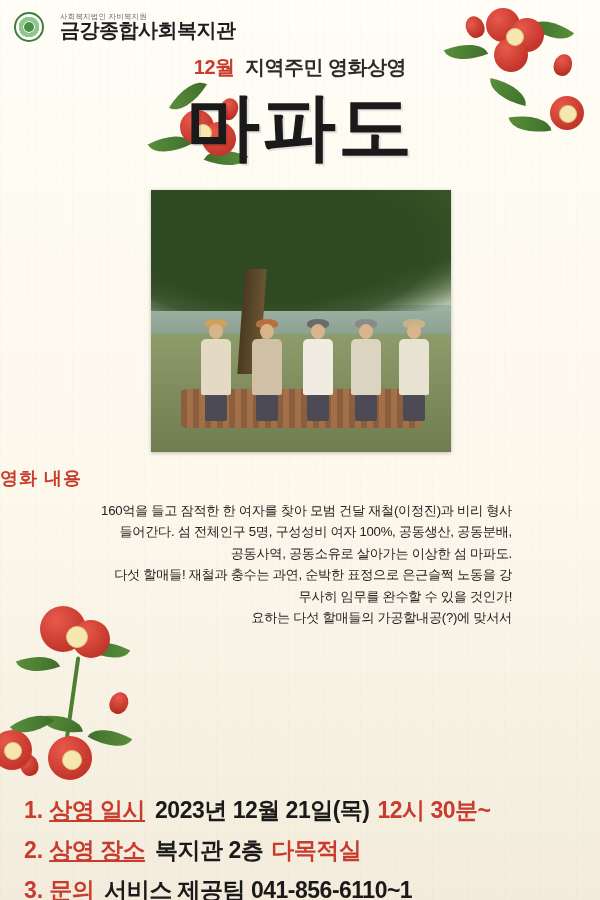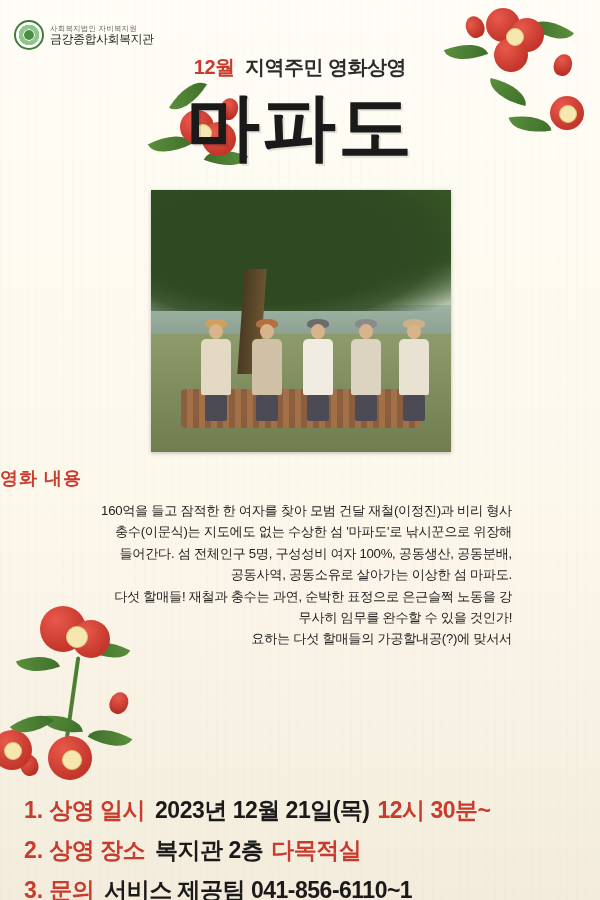--- a/index.html
+++ b/index.html
@@ -20,38 +20,38 @@
   
   .stripes{
     position:absolute;inset:0;
     background:repeating-linear-gradient(to right,
        rgba(0,0,0,0.012) 0px, rgba(0,0,0,0.012) 1px,
        rgba(0,0,0,0) 1px, rgba(0,0,0,0) 9px);
     pointer-events:none;
   }
   
   .logo{
-    position:absolute;left:14px;top:20px;
-    display:flex;align-items:center;gap:6px;
+    position:absolute;left:14px;top:12px;
+    display:flex;align-items:center;gap:16px;
   }
   .logo-mark{
     width:26px;height:26px;border-radius:50%;
     border:2px solid #3e7d3a;
     background:
       radial-gradient(circle at 50% 50%, #ffffff 0 30%, #8fc78a 32% 55%, #ffffff 57% 100%);
     position:relative;flex:none;
   }
   .logo-mark::after{
     content:"";position:absolute;left:50%;top:50%;
     width:10px;height:10px;margin:-5px 0 0 -5px;border-radius:50%;
     background:#4a8f45;
   }
   .logo-text{line-height:1.05;}
   .logo-sub{font-size:7.5px;color:#6b6b6b;letter-spacing:.2px;}
-  .logo-main{font-size:12px;color:#1d1d1d;font-weight:normal;letter-spacing:-.5px;}
+  .logo-main{font-size:20px;color:#1d1d1d;font-weight:bold;letter-spacing:-.5px;}
 
   
   .month-line{
     position:absolute;left:0;right:0;top:54px;
     text-align:center;
   }
   .month{
     font-size:20px;color:#c83c2e;font-weight:bold;letter-spacing:-.5px;
   }
   .subhead{
@@ -122,21 +122,21 @@
 
   
   .info{
     position:absolute;left:24px;right:24px;top:795px;
   }
   .info-row{
     display:flex;align-items:baseline;margin-bottom:9px;
     white-space:nowrap;
   }
   .num{font-size:23px;font-weight:bold;color:#c83c2e;margin-right:6px;}
-  .lbl{font-size:23px;font-weight:bold;color:#c83c2e;letter-spacing:-.5px;}
+  .lbl{font-size:23px;font-weight:bold;color:#c83c2e;letter-spacing:-.5px;text-decoration:underline;}
   .val{font-size:23px;font-weight:bold;color:#1a1a1a;letter-spacing:-.5px;margin-left:10px;}
   .val-red{font-size:23px;font-weight:bold;color:#c83c2e;letter-spacing:-.5px;margin-left:8px;}
 
   
   .flower{position:absolute;}
   .petal{
     position:absolute;width:34px;height:34px;border-radius:50% 50% 50% 50%;
     background:radial-gradient(circle at 35% 30%, #e8594b, #c3362b 70%);
   }
   .fl-core{
@@ -255,21 +255,20 @@
         <div class="hat"></div>
         <div class="head"></div>
         <div class="body"></div>
         <div class="legs"></div>
       </div>
   </div>
 
   <div class="content-title">영화 내용</div>
   <div class="synopsis">
     <p>160억을 들고 잠적한 한 여자를 찾아 모범 건달 재철(이정진)과 비리 형사</p>
-    <p>충수(이문식)는 지도에도 없는 수상한 섬 '마파도'로 낚시꾼으로 위장해</p>
     <p>들어간다. 섬 전체인구 5명, 구성성비 여자 100%, 공동생산, 공동분배,</p>
     <p>공동사역, 공동소유로 살아가는 이상한 섬 마파도.</p>
     <p>다섯 할매들! 재철과 충수는 과연, 순박한 표정으로 은근슬쩍 노동을 강</p>
     <p>무사히 임무를 완수할 수 있을 것인가!</p>
     <p>요하는 다섯 할매들의 가공할내공(?)에 맞서서</p>
   </div>
 
   <div class="info">
     <div class="info-row">
       <span class="num">1.</span>

